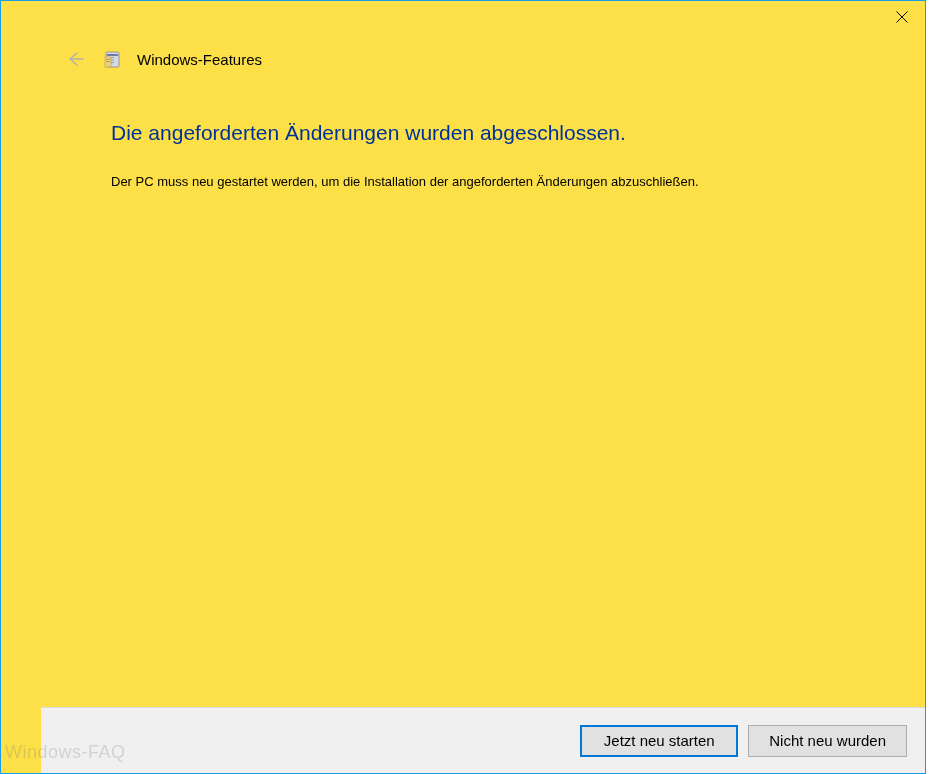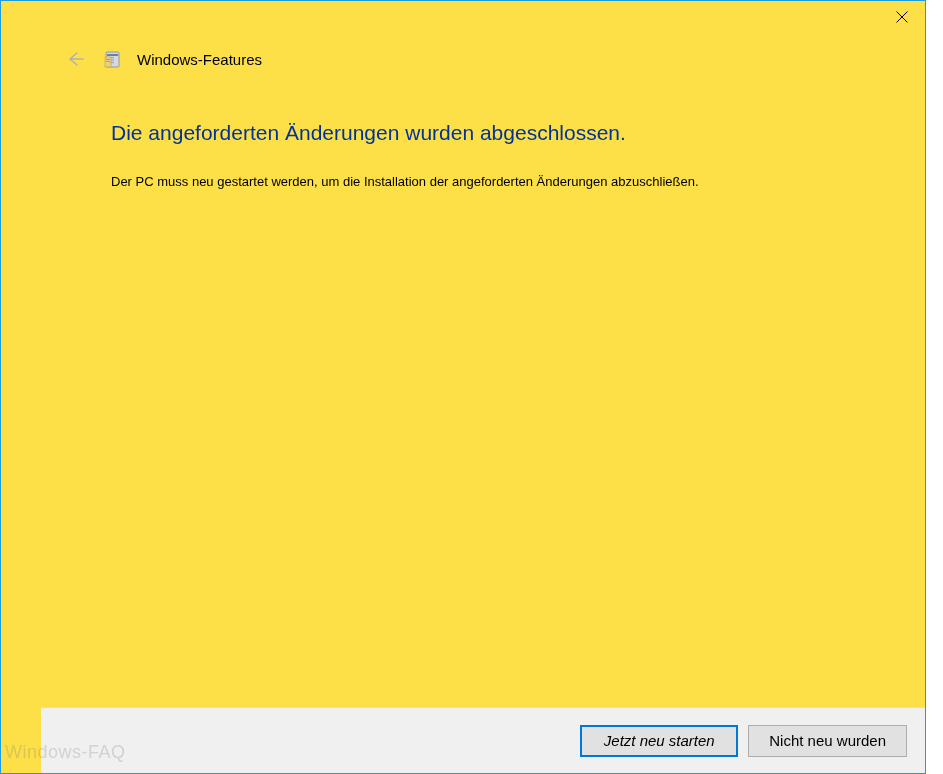--- a/index.html
+++ b/index.html
@@ -125,21 +125,20 @@
       border: 1px solid #adadad;
       cursor: pointer;
       display: flex;
       align-items: center;
       justify-content: center;
     }
     
     .btn-primary {
       border: 2px solid #0078d7;
       background: #e1e1e1;
-      font-style: italic;
     }
     
     .watermark {
       position: absolute;
       left: 4px;
       bottom: 10px;
       font-size: 18px;
       color: rgba(120,120,120,0.25);
       font-weight: 400;
       letter-spacing: 0.5px;

